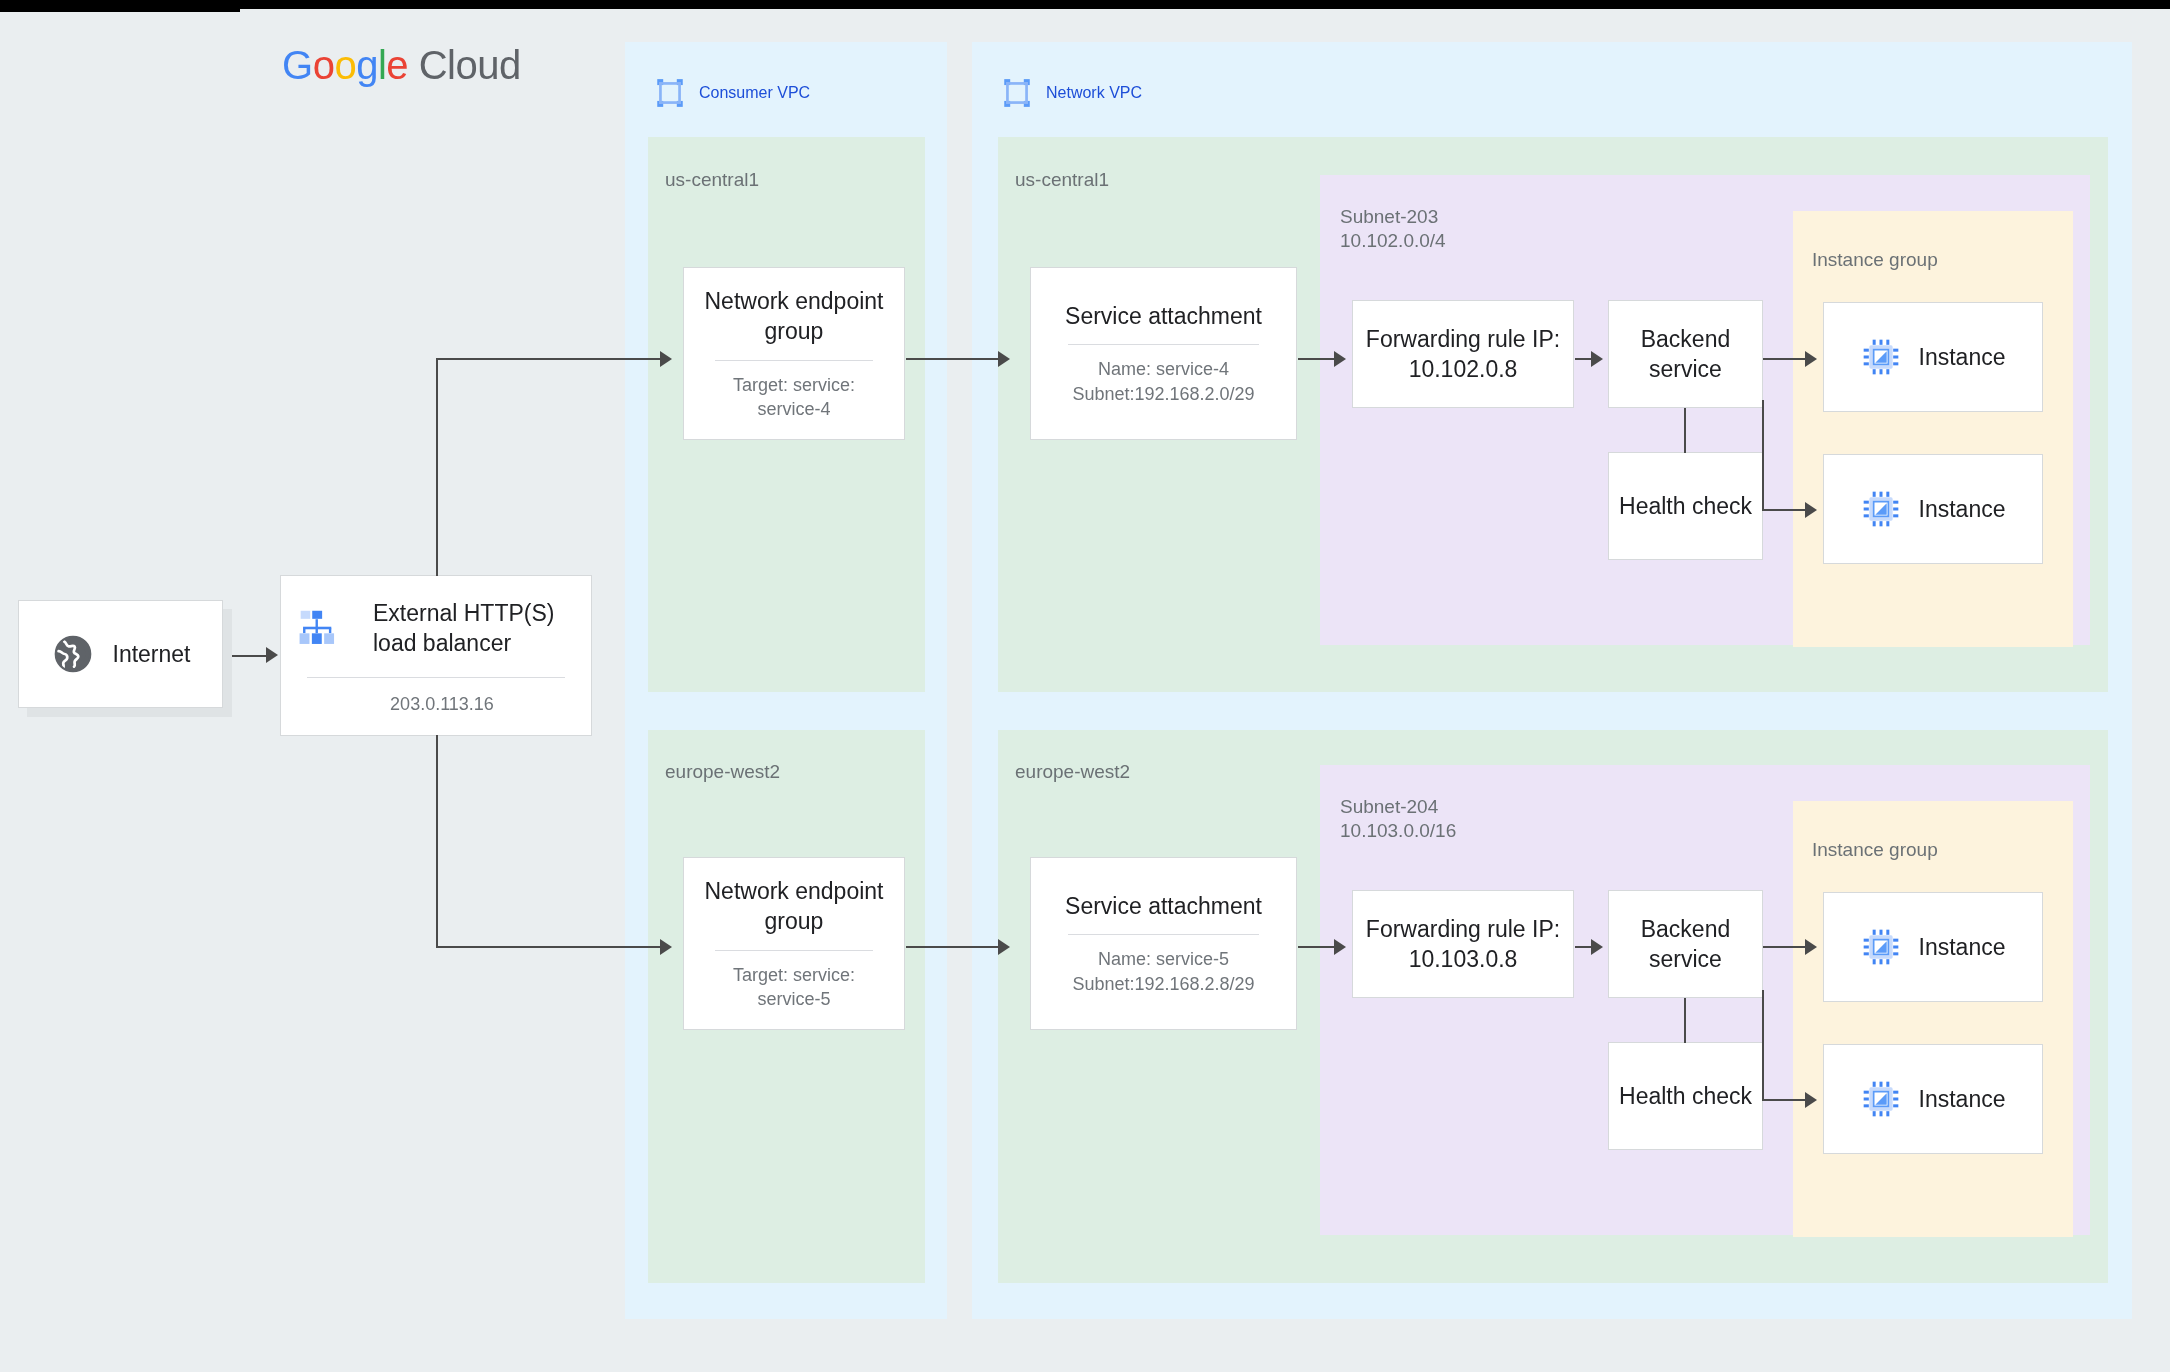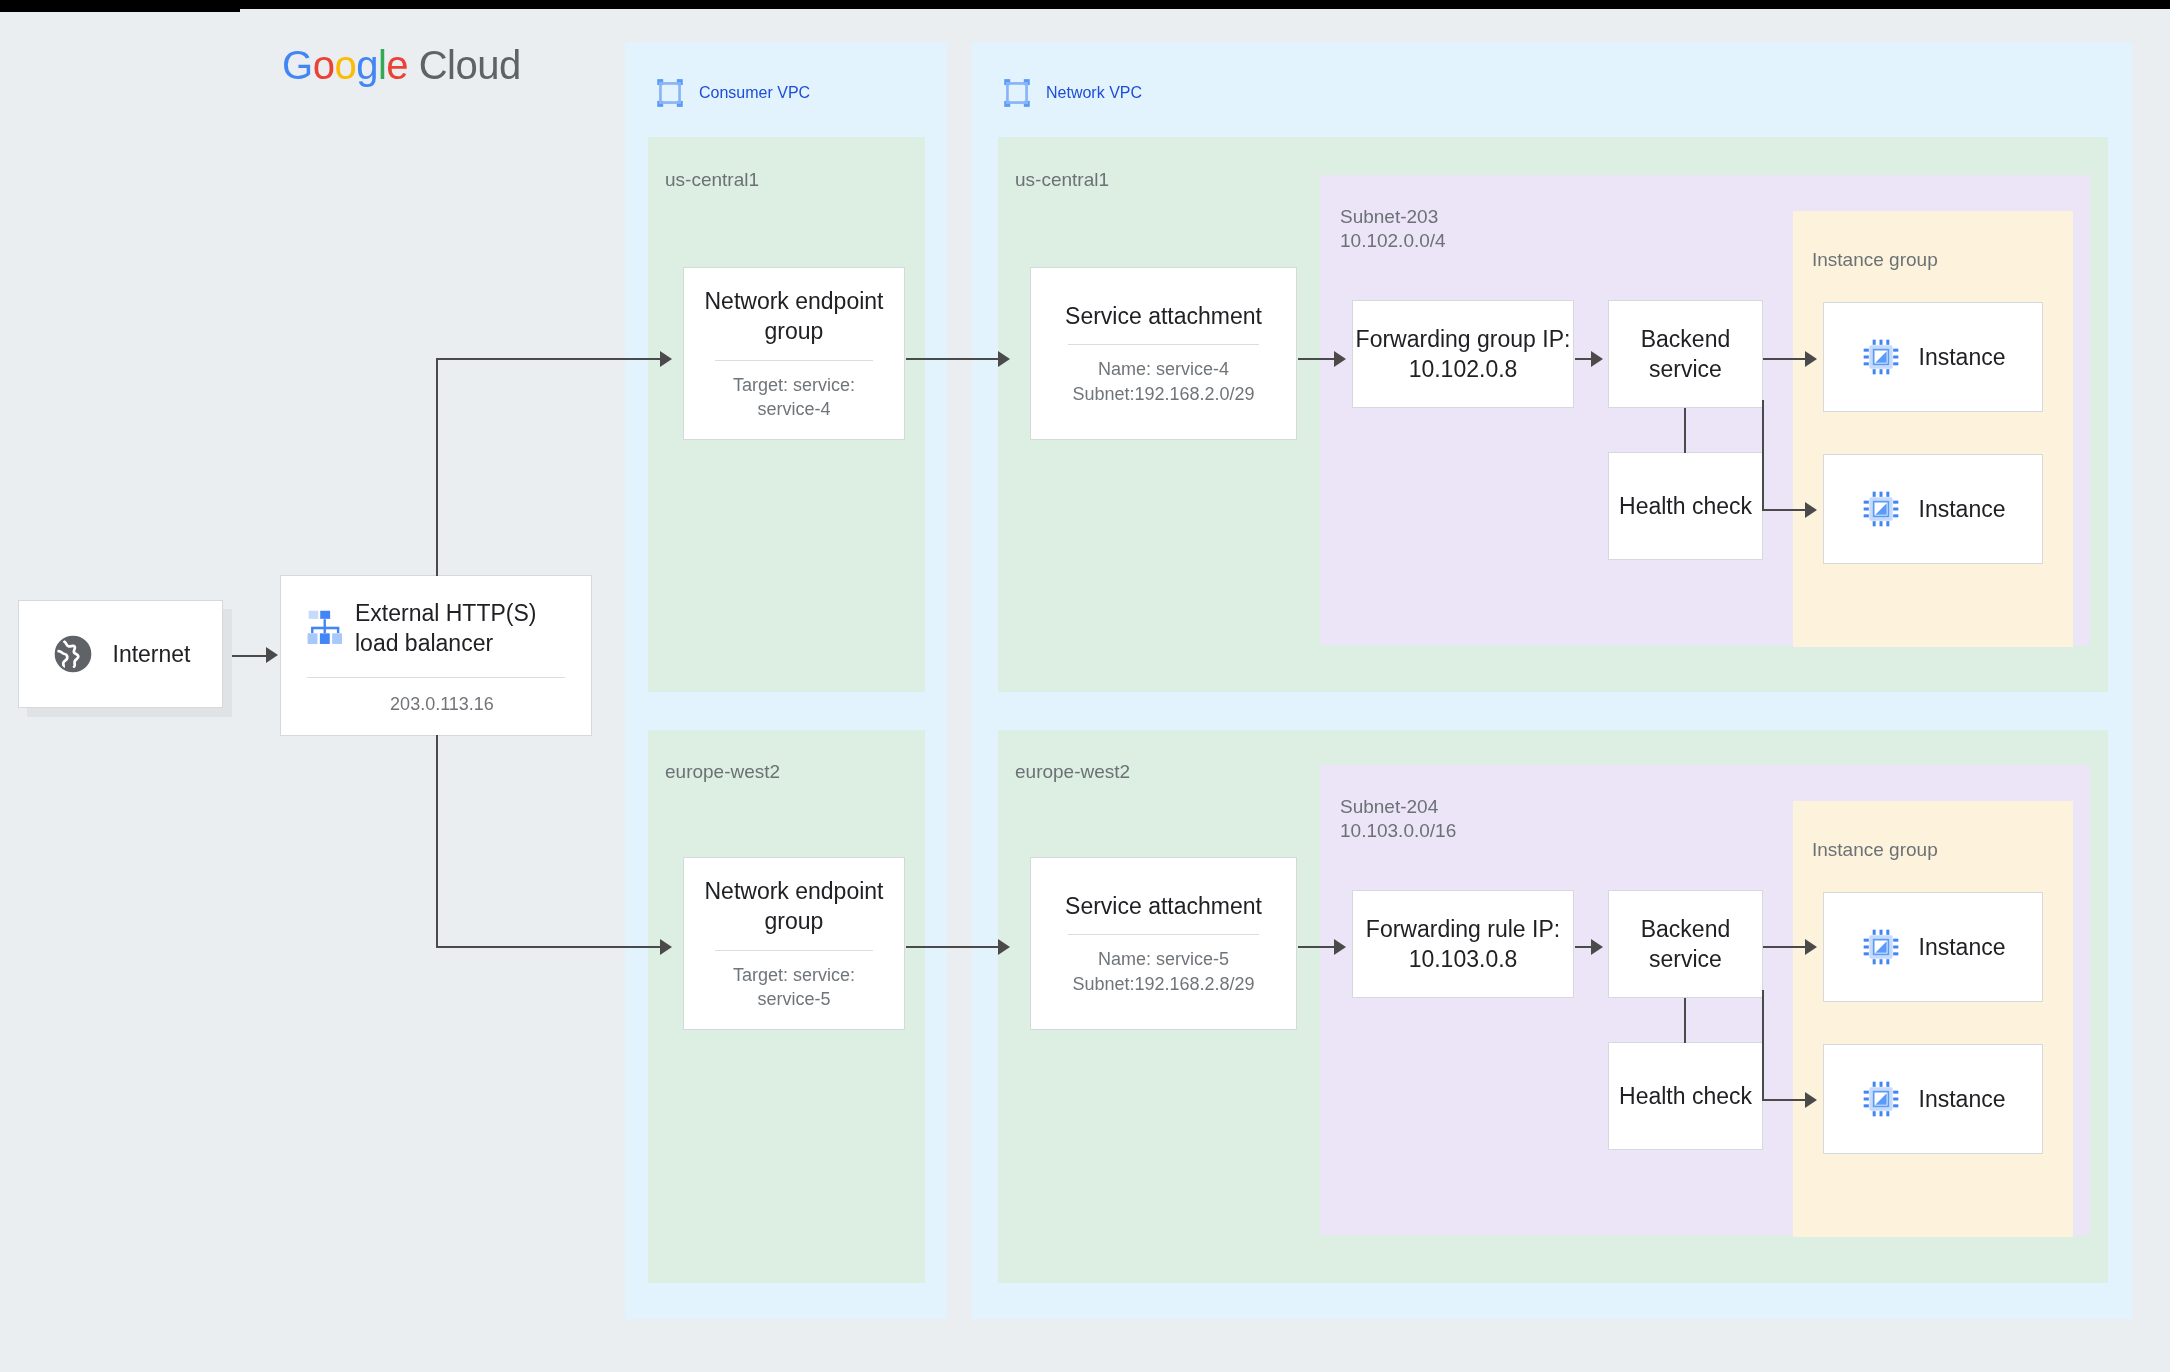--- a/index.html
+++ b/index.html
@@ -125,21 +125,21 @@
     <div class="sep"></div>
     <div class="s">Name: service-4
 Subnet:192.168.2.0/29</div>
   </div>
 
   <div class="subnet" style="left:1320px; top:175px; width:770px; height:470px;"></div>
   <div class="zone-label" style="left:1340px; top:205px;">Subnet-203
 10.102.0.0/4</div>
 
   <div class="card plain" style="left:1352px; top:300px; width:222px; height:108px;">
-    <div class="t">Forwarding group
+    <div class="t">Forwarding rule
 IP: 10.102.0.8</div>
   </div>
 
   <div class="card plain" style="left:1608px; top:300px; width:155px; height:108px;">
     <div class="t">Backend
 service</div>
   </div>
 
   <div class="card plain" style="left:1608px; top:452px; width:155px; height:108px;">
     <div class="t">Health
@@ -271,21 +271,21 @@
       <circle cx="12" cy="12" r="9.4" fill="#5f6368"></circle>
       <path d="M12 3 a9.4 9.4 0 0 1 0 18 a9.4 9.4 0 0 1 0 -18 z" fill="#5f6368"></path>
       <path d="M7.2 5.2 c1.3 .6 1 2.2 2.3 2.6 c1.2 .4 2.6 -.9 3.4 .2 c.7 1 -.8 1.9 -.4 3 c.4 1.1 2.2 1 2.4 2.2 c.2 1.3 -1.6 1.6 -2 2.8 c-.3 1 .6 2.3 -.3 2.9" fill="none" stroke="#ffffff" stroke-width="1.5" stroke-linecap="round"></path>
       <path d="M4.1 10.4 c1.4 -.2 2 1.5 3.4 1.6 c1.1 .1 1.6 1.3 1.3 2.4 c-.3 1.2 -1.9 1.3 -2.1 2.5 c-.1 .8 .4 1.6 .1 2.3" fill="none" stroke="#ffffff" stroke-width="1.5" stroke-linecap="round"></path>
       <circle cx="12" cy="12" r="9.4" fill="none" stroke="#5f6368" stroke-width="1.2"></circle>
     </svg>
     <div class="t">Internet</div>
   </div>
 
   <div class="card" style="left:280px; top:575px; width:312px; height:161px; justify-content:flex-start;">
-    <div style="display:flex; align-items:center; gap:8px; margin-top:22px; padding:0 22px; width:100%;">
+    <div style="display:flex; align-items:center; gap:34px; margin-top:22px; padding:0 14px; width:100%;">
       <svg class="icon" width="44" height="44" viewBox="0 0 24 24">
         <rect x="3.1" y="2.6" width="5.2" height="4.4" fill="#c6dafc"></rect>
         <rect x="9.4" y="2.6" width="5.4" height="4.4" fill="#4285f4"></rect>
         <rect x="11.2" y="7.2" width="1.3" height="4.6" fill="#4285f4"></rect>
         <rect x="4.4" y="11.3" width="15.4" height="1.4" fill="#4285f4"></rect>
         <rect x="4.4" y="12.2" width="1.3" height="2.6" fill="#4285f4"></rect>
         <rect x="11.2" y="12.2" width="1.3" height="2.6" fill="#4285f4"></rect>
         <rect x="18.5" y="12.2" width="1.3" height="2.6" fill="#4285f4"></rect>
         <rect x="2.5" y="14.9" width="5.4" height="5.8" fill="#a8c7fa"></rect>
         <rect x="9.2" y="14.9" width="5.4" height="5.8" fill="#4285f4"></rect>

